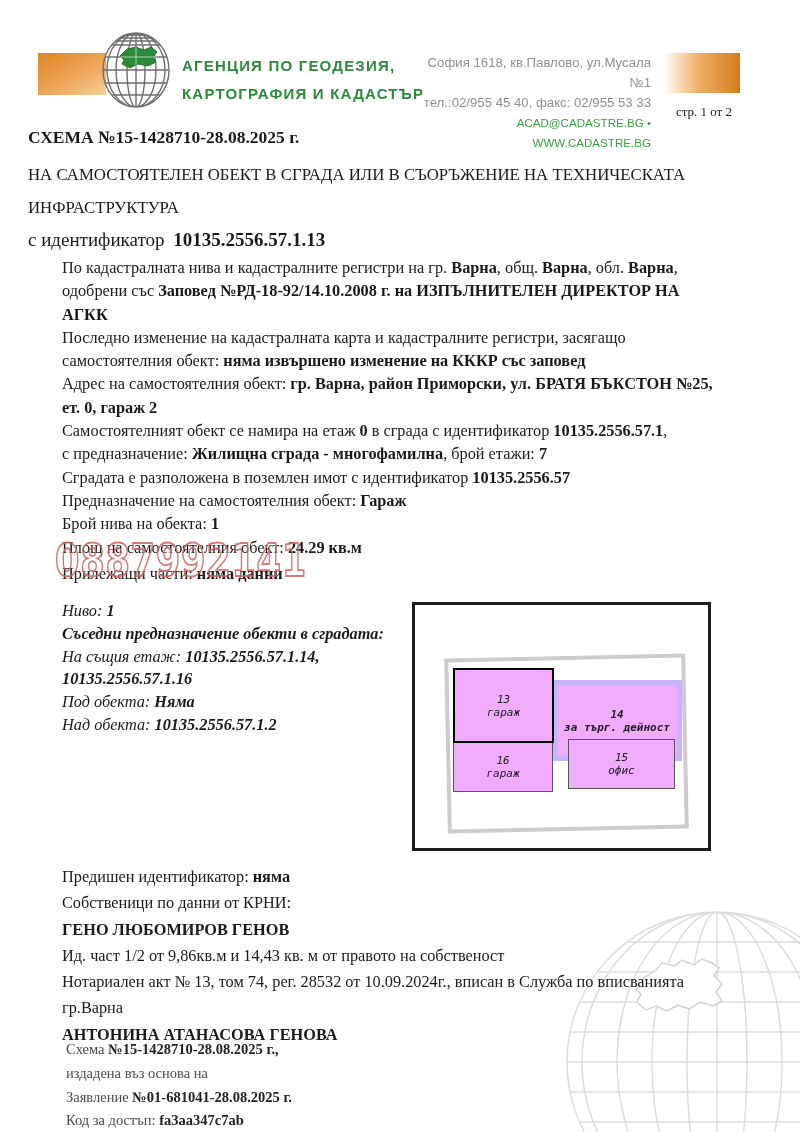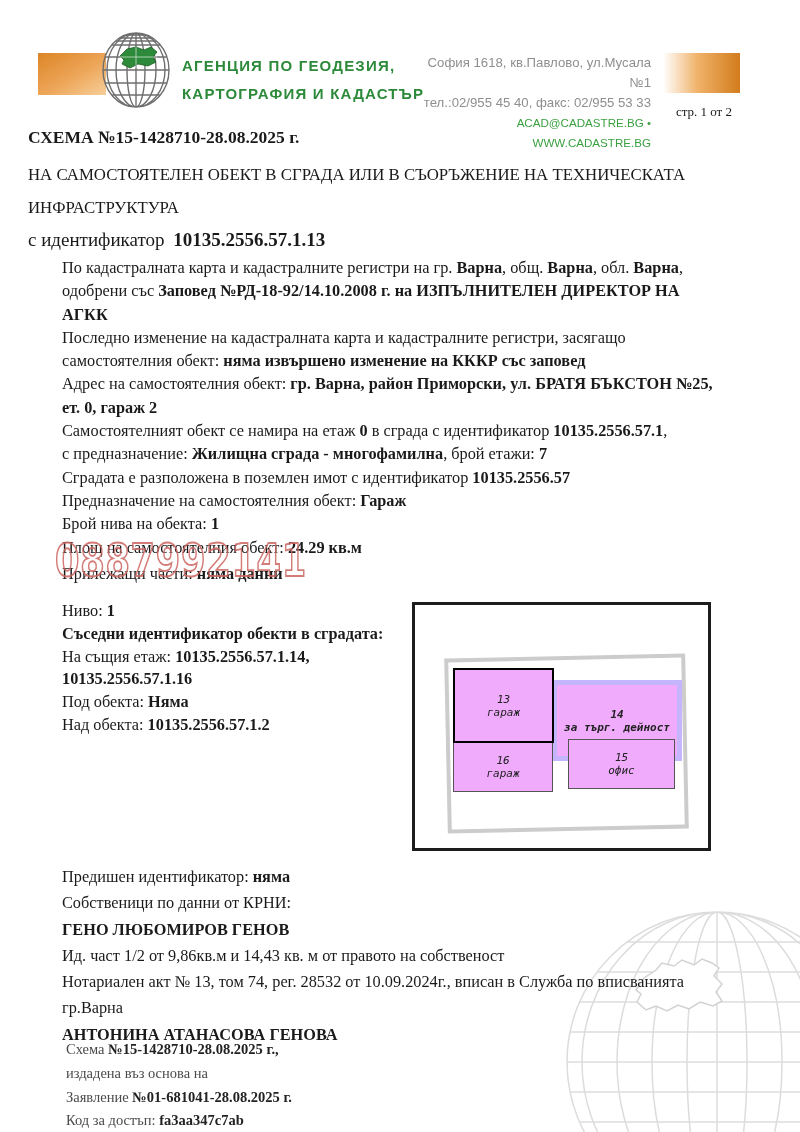--- a/index.html
+++ b/index.html
@@ -26,21 +26,21 @@
   .t-sub1{top:165px;font-size:16.8px;}
   .t-sub2{top:198px;font-size:16.8px;}
   .t-id{top:229px;font-size:19px;}
   .t-id b{margin-left:4px;}
 
   
   .textblock .line{white-space:nowrap;}
   .details{left:62px;top:256px;width:690px;font-size:16.3px;}
   .details .line{line-height:23.3px;}
   .details .line:nth-child(14){margin-top:3px;}
-  .level{left:62px;top:600px;width:350px;font-size:16.3px;}
+  .level{left:62px;top:600px;width:350px;font-size:16.3px;font-style:italic;}
   .level .line{line-height:22.8px;}
   .owners{left:62px;top:864px;width:690px;font-size:16.3px;z-index:2;}
   .owners .line{line-height:26.3px;}
   .footer-small{left:66px;top:1038px;width:500px;font-size:14.5px;color:#4a4a4a;z-index:2;}
   .footer-small .line{line-height:23.8px;}
   .footer-small b{color:#222;}
 
   
   .phone-wm{left:55px;top:538px;z-index:6;font-family:"DejaVu Sans",sans-serif;font-weight:700;
     font-size:45px;line-height:45px;letter-spacing:1px;color:transparent;
@@ -115,39 +115,39 @@
 
   <div class="abs t t-schema">СХЕМА №15-1428710-28.08.2025 г.</div>
   <div class="abs t t-sub1">НА САМОСТОЯТЕЛЕН ОБЕКТ В СГРАДА ИЛИ В СЪОРЪЖЕНИЕ НА ТЕХНИЧЕСКАТА</div>
   <div class="abs t t-sub2">ИНФРАСТРУКТУРА</div>
   <div class="abs t t-id">
     <span>с идентификатор</span>
     <b>10135.2556.57.1.13</b>
   </div>
 
   <div class="abs textblock details">
-      <div class="line"><span>По кадастралната карта и кадастралните регистри на гр. </span><b>Варна</b><span>, общ. </span><b>Варна</b><span>, обл. </span><b>Варна</b><span>,</span></div>
+      <div class="line"><span>По кадастралната нива и кадастралните регистри на гр. </span><b>Варна</b><span>, общ. </span><b>Варна</b><span>, обл. </span><b>Варна</b><span>,</span></div>
       <div class="line"><span>одобрени със </span><b>Заповед №РД-18-92/14.10.2008 г. на ИЗПЪЛНИТЕЛЕН ДИРЕКТОР НА</b></div>
       <div class="line"><b>АГКК</b></div>
       <div class="line"><span>Последно изменение на кадастралната карта и кадастралните регистри, засягащо</span></div>
       <div class="line"><span>самостоятелния обект: </span><b>няма извършено изменение на КККР със заповед</b></div>
       <div class="line"><span>Адрес на самостоятелния обект: </span><b>гр. Варна, район Приморски, ул. БРАТЯ БЪКСТОН №25,</b></div>
       <div class="line"><b>ет. 0, гараж 2</b></div>
       <div class="line"><span>Самостоятелният обект се намира на етаж </span><b>0</b><span> в сграда с идентификатор </span><b>10135.2556.57.1</b><span>,</span></div>
       <div class="line"><span>с предназначение: </span><b>Жилищна сграда - многофамилна</b><span>, брой етажи: </span><b>7</b></div>
       <div class="line"><span>Сградата е разположена в поземлен имот с идентификатор </span><b>10135.2556.57</b></div>
       <div class="line"><span>Предназначение на самостоятелния обект: </span><b>Гараж</b></div>
       <div class="line"><span>Брой нива на обекта: </span><b>1</b></div>
       <div class="line"><span>Площ на самостоятелния обект: </span><b>24.29 кв.м</b></div>
       <div class="line"><span>Прилежащи части: </span><b>няма данни</b></div>
     </div>
 
   <div class="abs textblock level">
       <div class="line"><span>Ниво: </span><b>1</b></div>
-      <div class="line"><b>Съседни идентификатор обекти в сградата:</b></div>
+      <div class="line"><b>Съседни предназначение обекти в сградата:</b></div>
       <div class="line"><span>На същия етаж: </span><b>10135.2556.57.1.14,</b></div>
       <div class="line"><b>10135.2556.57.1.16</b></div>
       <div class="line"><span>Под обекта: </span><b>Няма</b></div>
       <div class="line"><span>Над обекта: </span><b>10135.2556.57.1.2</b></div>
     </div>
 
   <div class="abs phone-wm">0887992141</div>
 
   <div class="abs plan-box">
     <div class="abs bldg-outline"></div>

